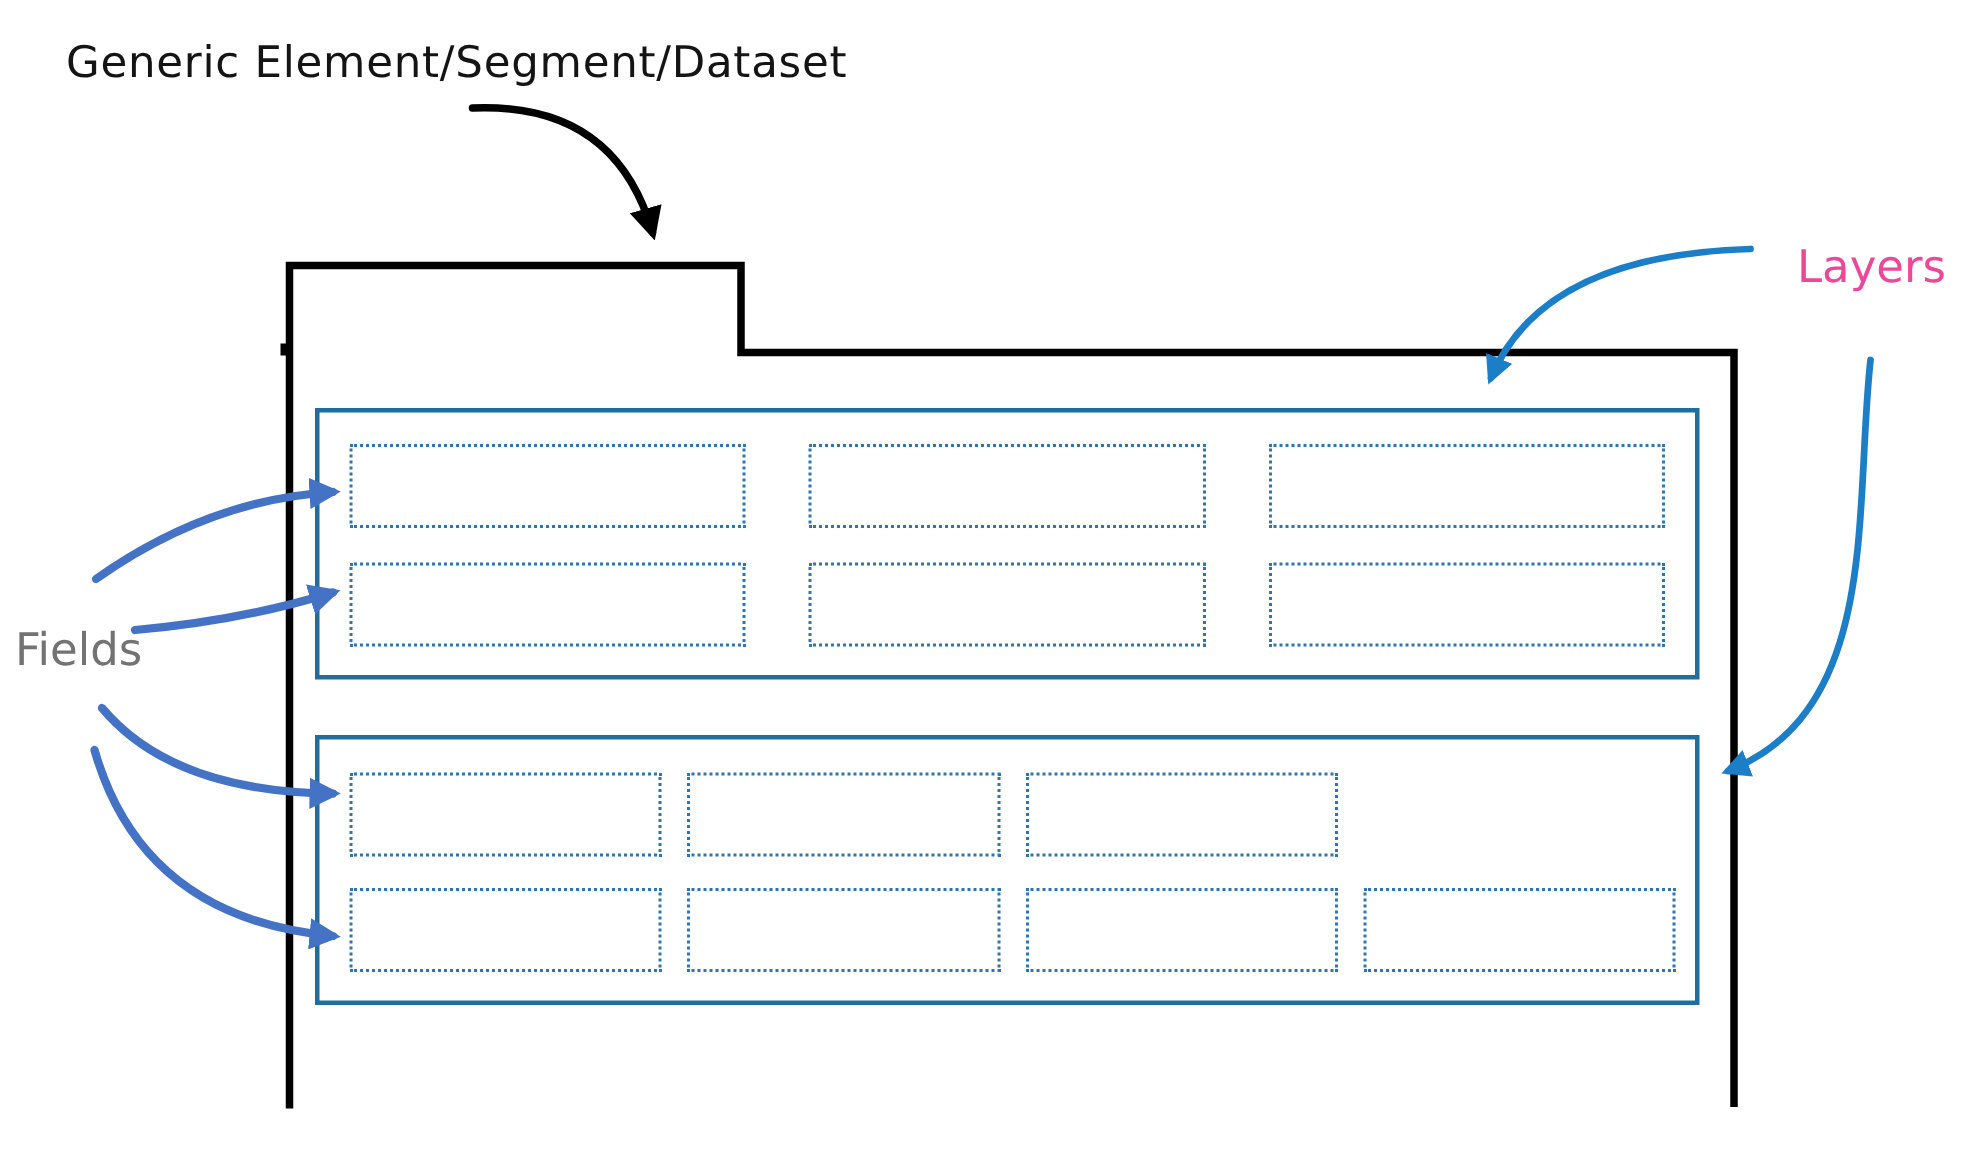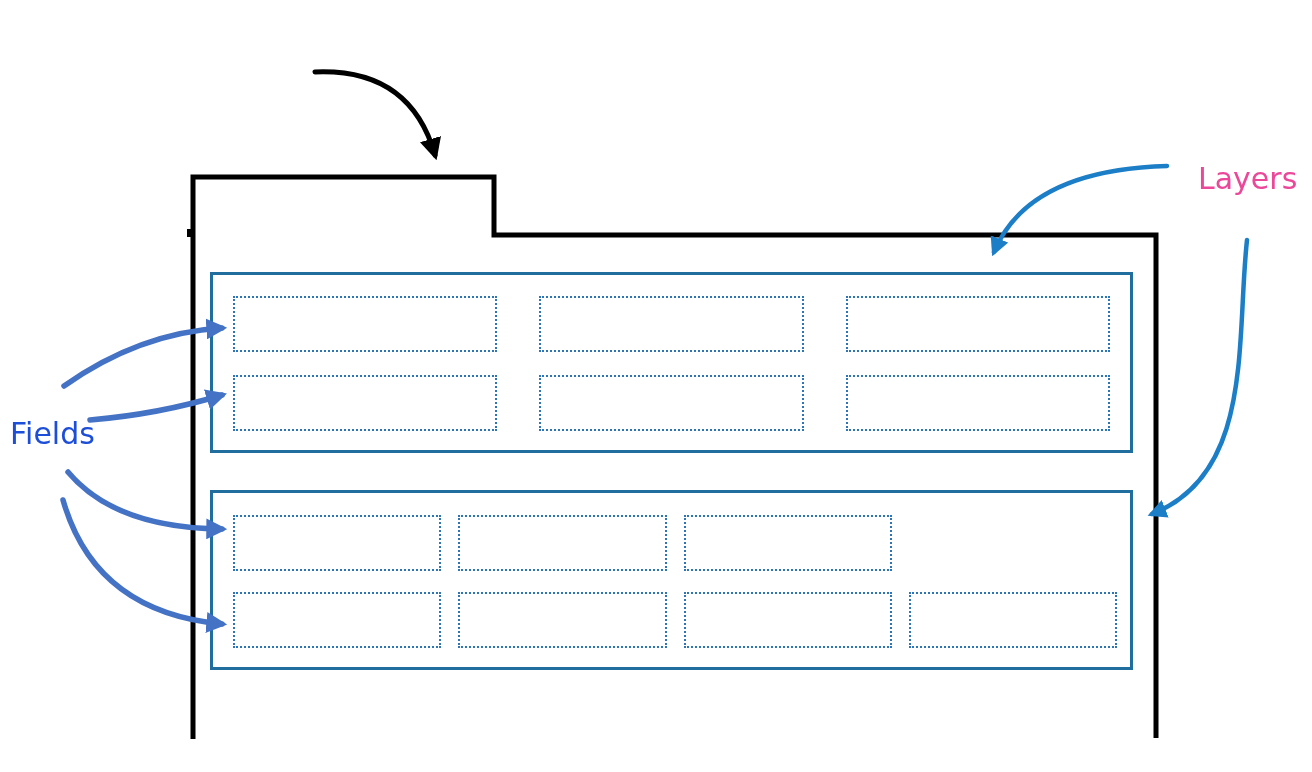--- a/index.html
+++ b/index.html
@@ -23,21 +23,21 @@
     color:#141414;
   }
   .layers-label{
     left:1198px;top:161px;
     font-size:30px;
     color:#ec4899;
   }
   .fields-label{
     left:10px;top:416px;
     font-size:30px;
-    color:#1d4ed8;
+    color:#737373;
   }
   .layer{
     position:absolute;
     left:210px;
     width:923px;
     box-sizing:border-box;
     border:3px solid #1f6e9e;
     display:flex;
     flex-direction:column;
     justify-content:space-between;
@@ -56,20 +56,21 @@
   svg.overlay{
     position:absolute;left:0;top:0;
     pointer-events:none;
   }
 </style>
 </head>
 <body>
 
 <div class="canvas">
 
+  <div class="hand title-label">Generic Element/Segment/Dataset</div>
 
   <div class="hand layers-label">Layers</div>
 
   <div class="hand fields-label">Fields</div>
 
   <div class="layer layer-1">
     <div class="frow">
         <div class="field-box"></div>
         <div class="field-box"></div>
         <div class="field-box"></div>

